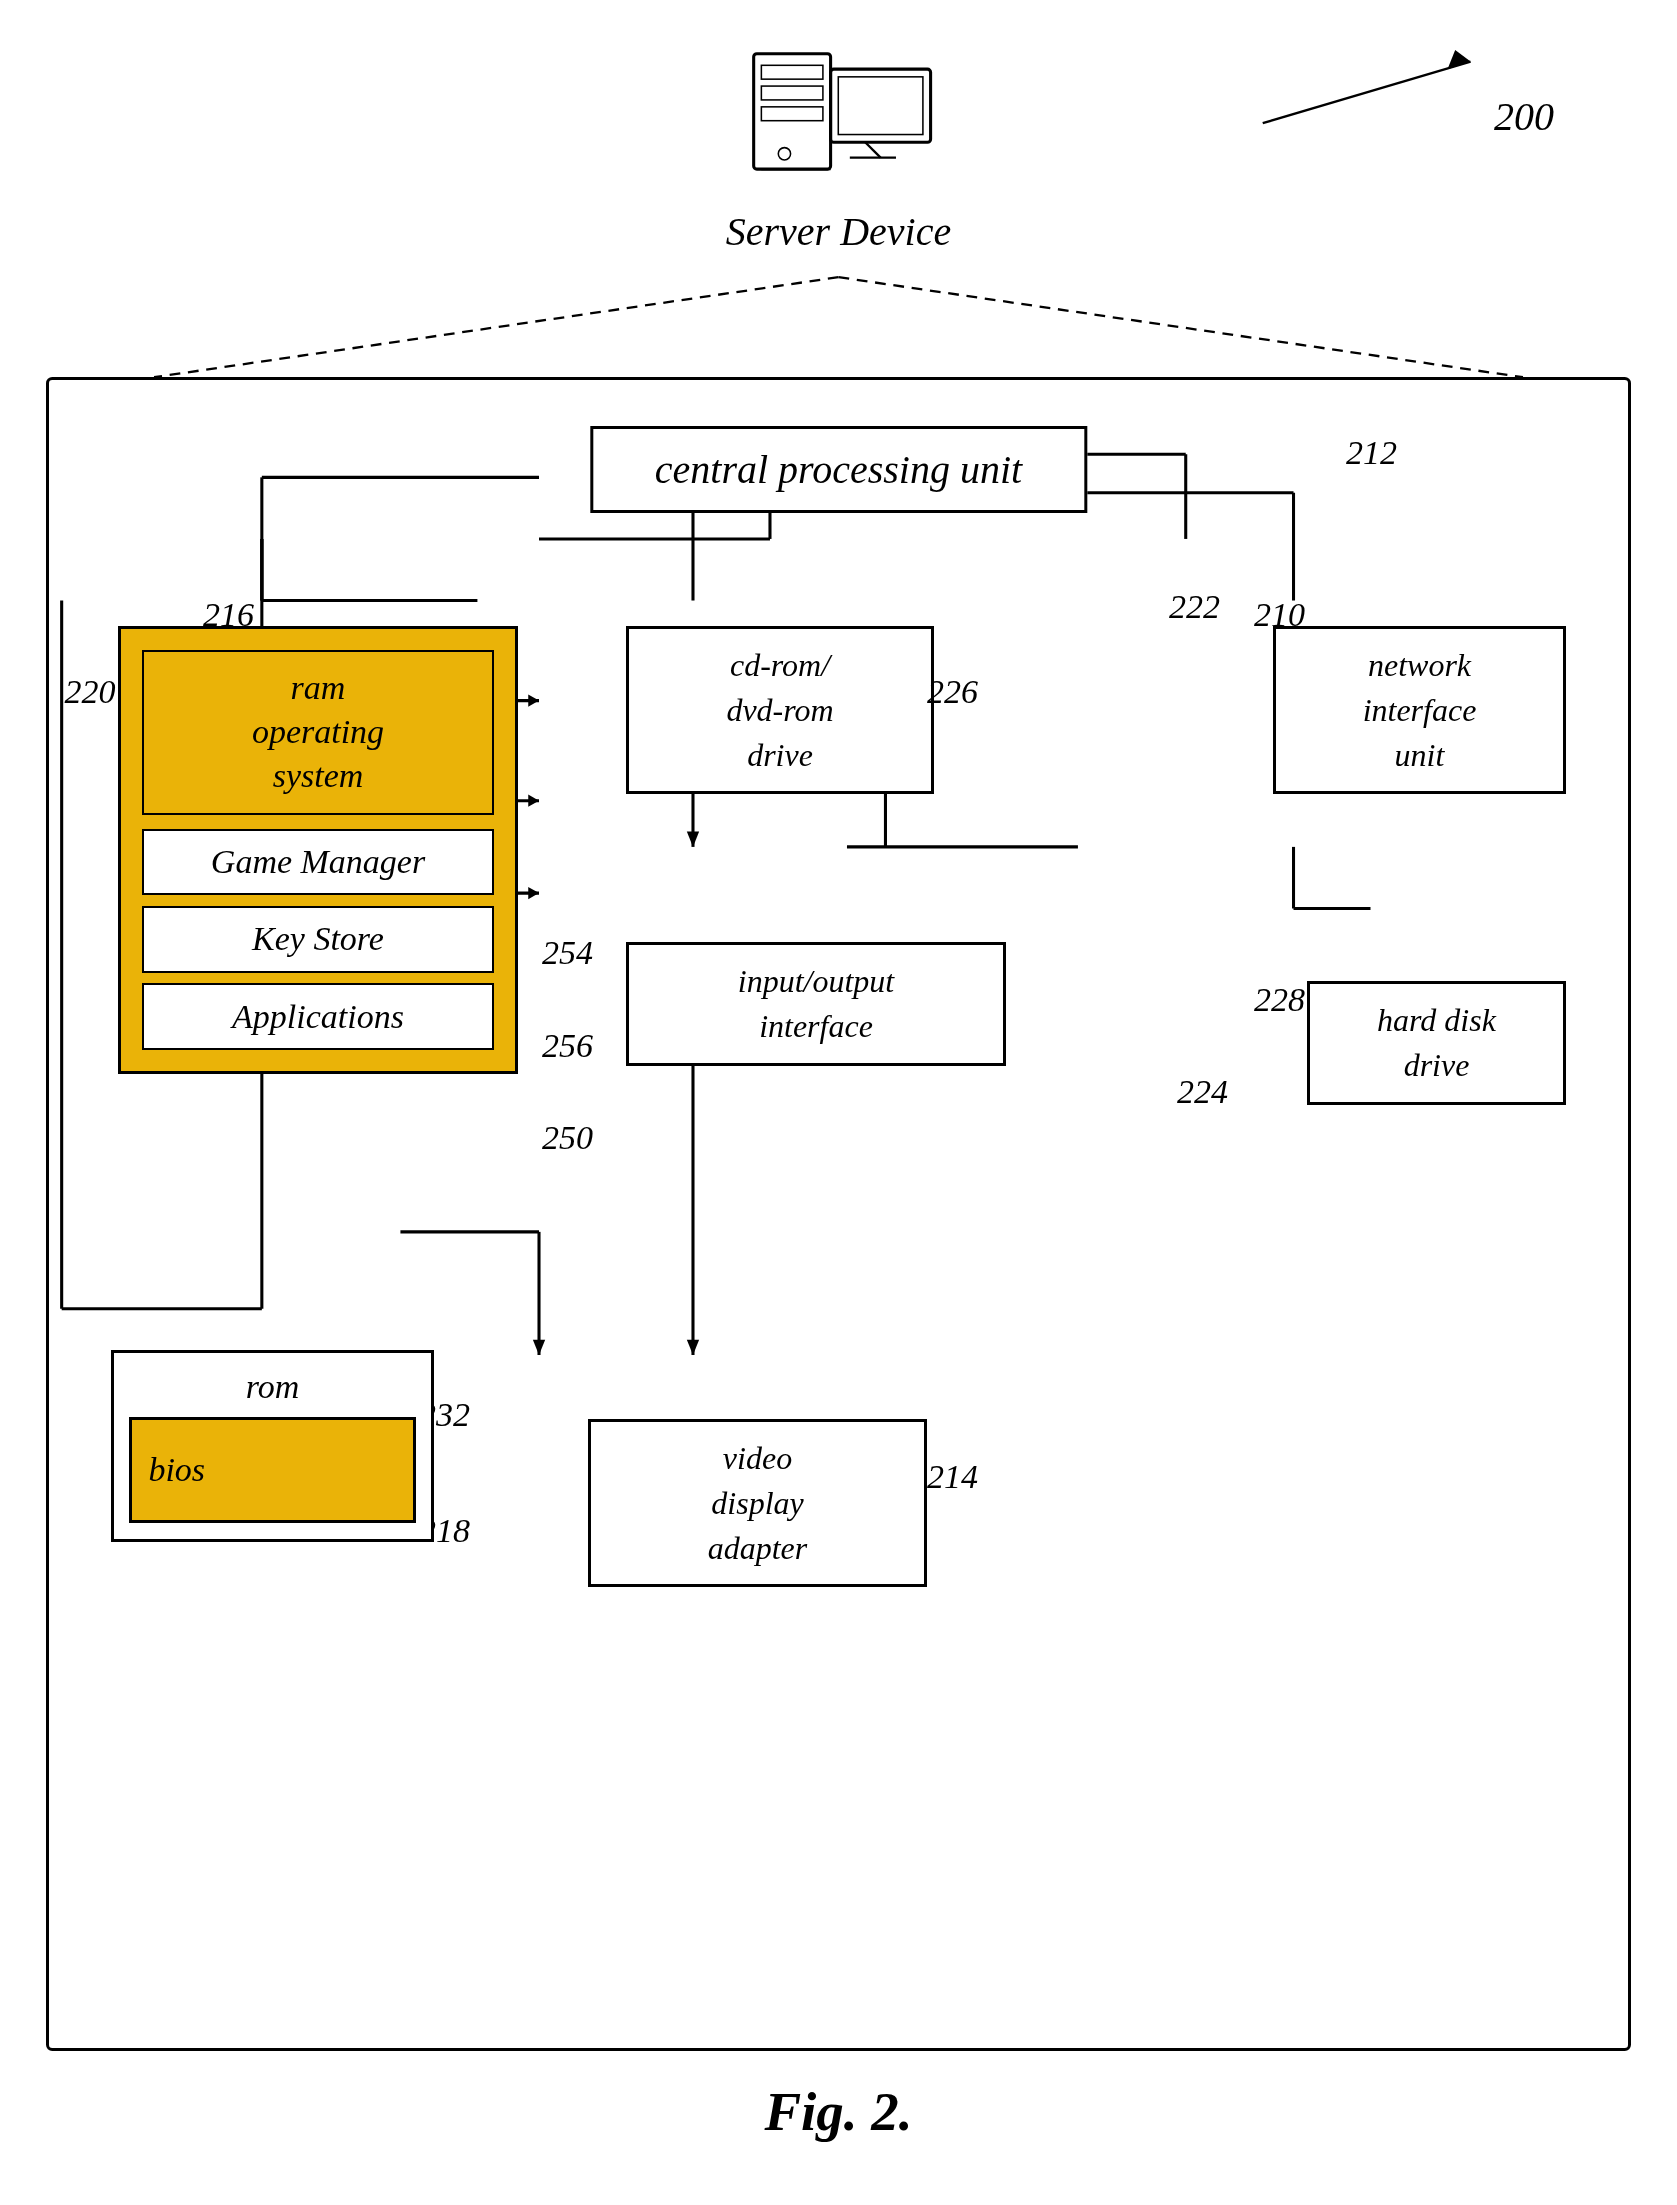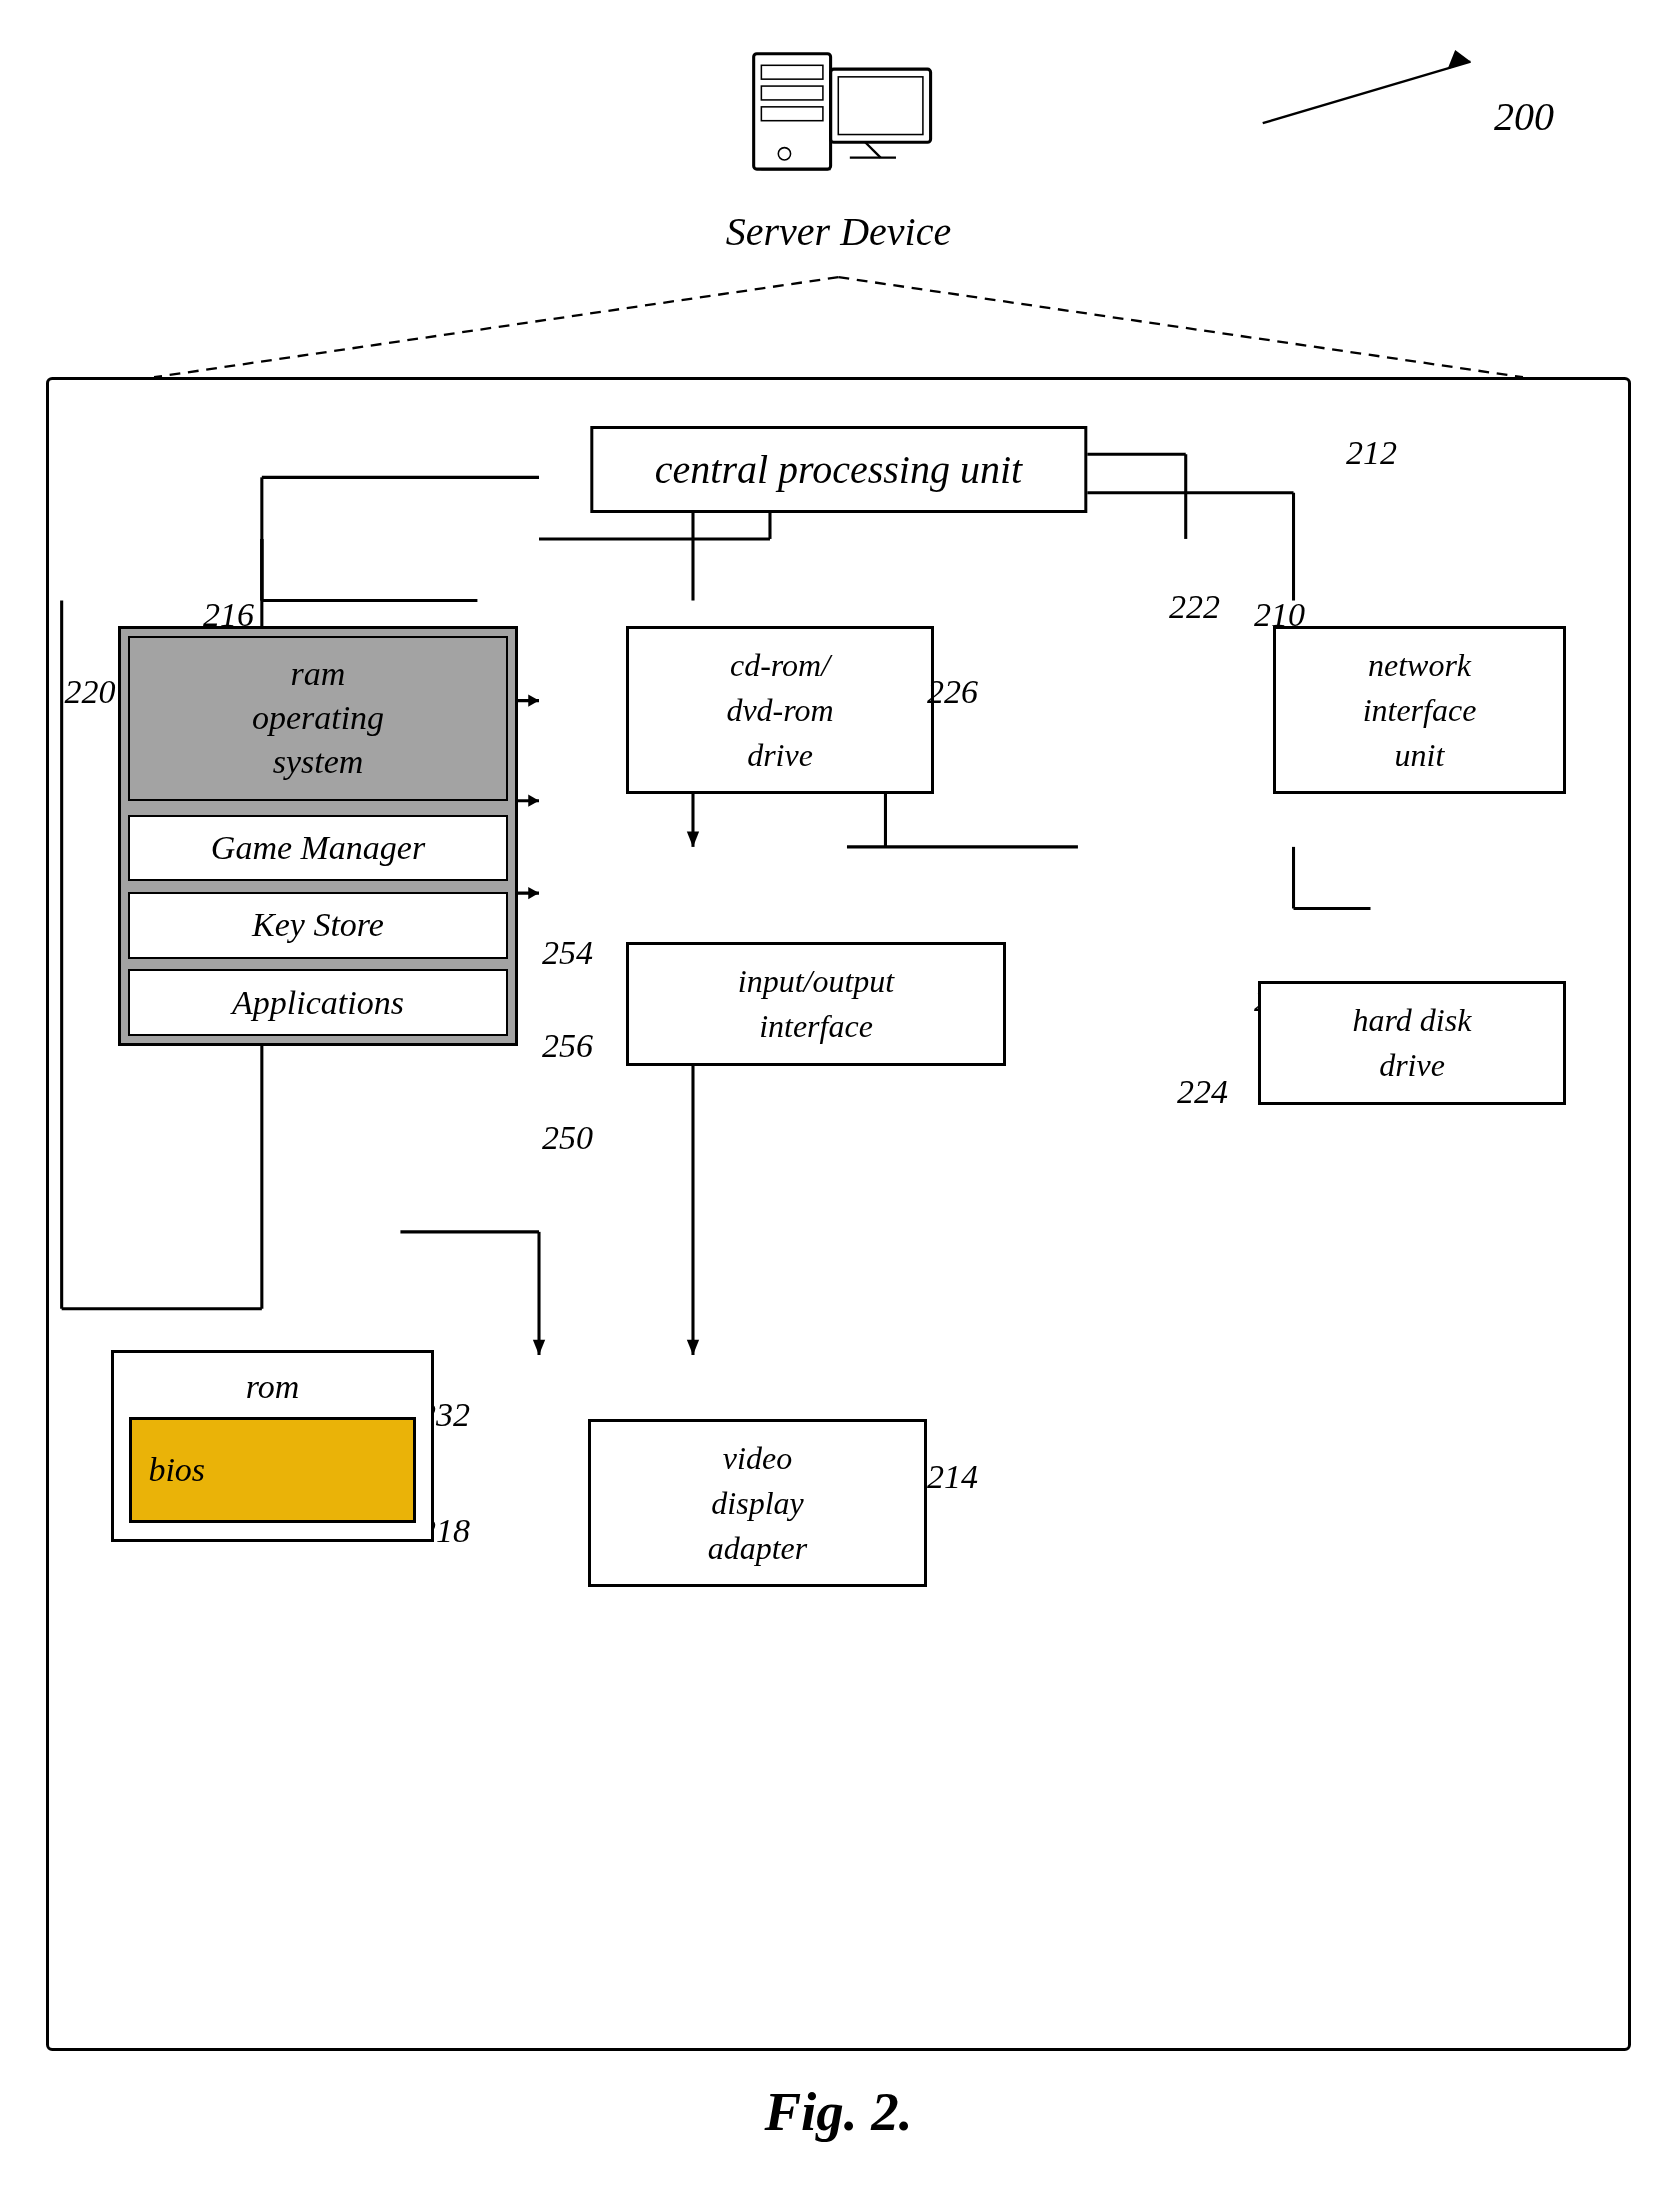--- a/index.html
+++ b/index.html
@@ -190,21 +190,21 @@
     <div style="position:absolute; top:46px; left:50%; transform:translateX(-50%); border:3.1px solid #000; padding:17px 62px; background:#fff; white-space:nowrap;">
       <span class="cpu-box-text">central processing unit</span>
     </div>
 
     <div style="position:absolute; top:54px; right:231px; font-size:34px; font-style:italic;">212</div>
 
     <div style="position:absolute; top:216px; left:154px; font-size:34px; font-style:italic;">216</div>
 
     <div style="position:absolute; top:293px; left:15.4px; font-size:34px; font-style:italic;">220</div>
 
-    <div style="position:absolute; top:246px; left:69px; width:400px; border:3.1px solid #000; padding:7px; background:#a3a3a3;">
+    <div style="position:absolute; top:246px; left:69px; width:400px; border:3.1px solid #000; padding:21px; background:#eab308;">
 
       <div style="border:2.3px solid #000; padding:14px 15.4px; text-align:center; margin-bottom:14px;">
         <div style="font-size:34px; font-style:italic; line-height:1.3;">ram</div>
         <div style="font-size:34px; font-style:italic; line-height:1.3;font-family:Liberation Serif, serif;">operating</div>
         <div style="font-size:34px; font-style:italic; line-height:1.3;">system</div>
       </div>
 
       <div style="border:2.3px solid #000; padding:12.3px 15.4px; text-align:center; margin-bottom:10.8px; background:#fff;">
         <span style="font-size:34px; font-style:italic;">Game Manager</span>
       </div>
@@ -244,21 +244,21 @@
 
     <div style="position:absolute; top:562px; left:577px; width:380px; border:3.1px solid #000; padding:14px 15.4px; text-align:center; background:#fff;">
       <div style="font-size:32px; font-style:italic; line-height:1.4;">input/output</div>
       <div style="font-size:32px; font-style:italic; line-height:1.4;">interface</div>
     </div>
 
     <div style="position:absolute; top:693px; right:400px; font-size:34px; font-style:italic;">224</div>
 
     <div style="position:absolute; top:601px; right:323px; font-size:34px; font-style:italic;">228</div>
 
-    <div style="position:absolute; top:601px; right:62px; width:308px; border:3.1px solid #000; padding:14px 15.4px; text-align:center; background:#fff;">
+    <div style="position:absolute; top:601px; right:62px; width:259px; border:3.1px solid #000; padding:14px 15.4px; text-align:center; background:#fff;">
       <div style="font-size:32px; font-style:italic; line-height:1.4;">hard disk</div>
       <div style="font-size:32px; font-style:italic; line-height:1.4;">drive</div>
     </div>
 
     <div style="position:absolute; top:1039px; left:539px; width:339px; border:3.1px solid #000; padding:14px 15.4px; text-align:center; background:#fff;">
       <div style="font-size:32px; font-style:italic; line-height:1.4;">video</div>
       <div style="font-size:32px; font-style:italic; line-height:1.4;">display</div>
       <div style="font-size:32px; font-style:italic; line-height:1.4;">adapter</div>
     </div>
 

